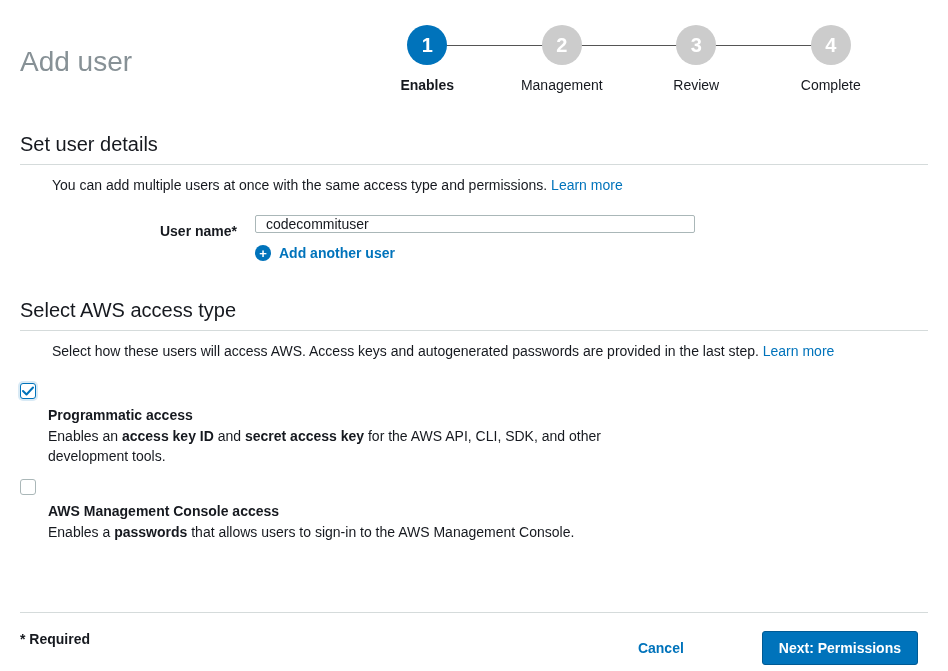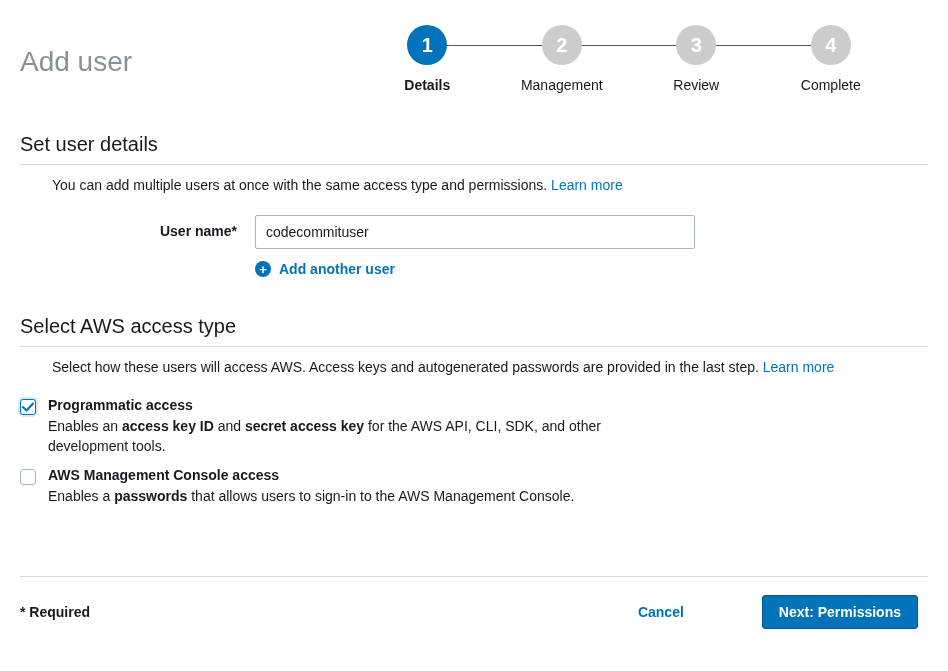--- a/index.html
+++ b/index.html
@@ -107,21 +107,21 @@
       padding-right: 18px;
       font-weight: 700;
       font-size: 14px;
       padding-top: 8px;
     }
     .form-field {
       flex: 1;
     }
     .text-input {
       width: 440px;
-      height: 34px;
+      height: 18px;
       padding: 6px 10px;
       border: 1px solid #aab7b8;
       border-radius: 2px;
       font-size: 14px;
       color: #16191f;
     }
     .add-another {
       display: flex;
       align-items: center;
       color: #0073bb;
@@ -165,36 +165,36 @@
       cursor: pointer;
       background: #fff;
     }
     .checkbox-box.checked {
       border-color: #0073bb;
       background: #fff;
       box-shadow: 0 0 0 2px rgba(0,115,187,0.15);
     }
     .checkbox-box.checked svg { display: block; }
     .checkbox-box svg { display: none; }
-    .checkbox-content { flex: 1; max-width: 560px; }
+    .checkbox-content { flex: 1; max-width: 560px; margin-top: 26px; }
     .checkbox-title { font-weight: 700; font-size: 14px; margin-bottom: 3px;}
     .checkbox-desc { font-size: 14px; color: #16191f; line-height: 1.45; }
 
     .footer {
       margin-top: 60px;
     }
     .footer-hr {
       border: none;
       border-top: 1px solid #d5dbdb;
       margin-bottom: 18px;
     }
     .footer-row {
       display: flex;
       justify-content: space-between;
-      align-items: center;
+      align-items: flex-start;
     }
     .required-note { font-weight: 700; font-size: 14px; }
     .footer-actions { display: flex; align-items: center; gap: 34px; padding-right: 10px;}
     .btn-cancel {
       color: #0073bb;
       font-weight: 700;
       background: none;
       border: none;
       cursor: pointer;
       font-size: 14px;
@@ -213,21 +213,21 @@
     b { font-weight: 700; }
   </style>
 </head>
 <body>
 
 <div class="header-row">
   <h1 class="page-title">Add user</h1>
   <div class="stepper">
     <div class="step active">
       <div class="step-circle">1</div>
-      <div class="step-label">Details</div>
+      <div class="step-label">Enables</div>
       <div class="step-line"></div>
     </div>
     <div class="step">
       <div class="step-circle">2</div>
       <div class="step-label">Management</div>
       <div class="step-line"></div>
     </div>
     <div class="step">
       <div class="step-circle">3</div>
       <div class="step-label">Review</div>

